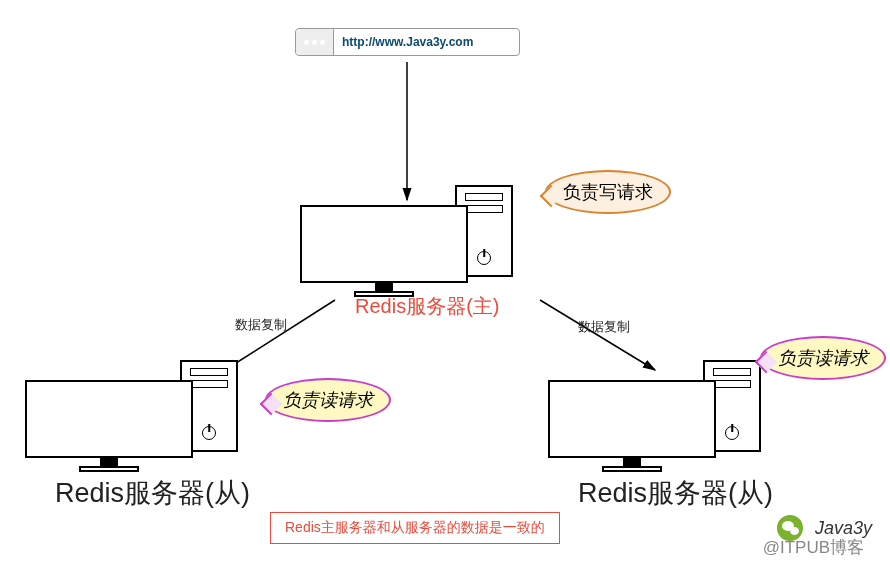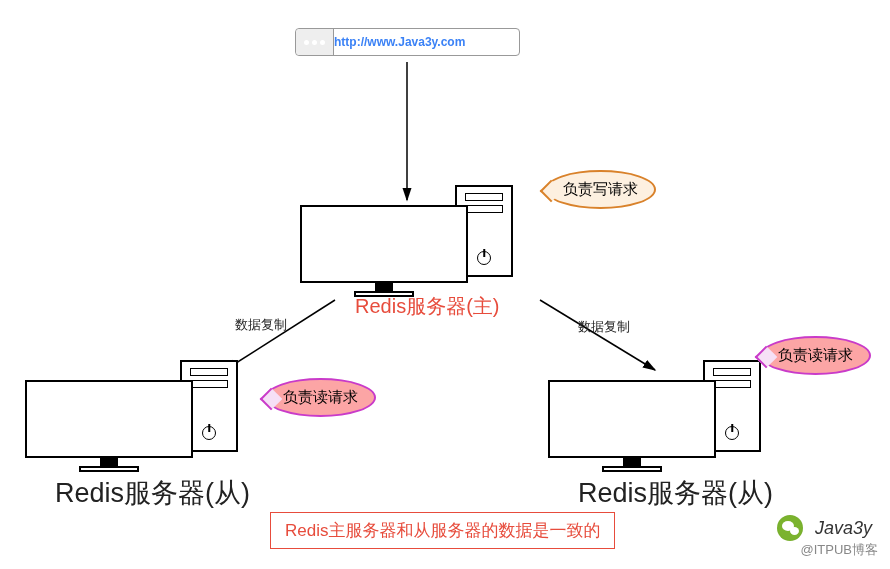--- a/index.html
+++ b/index.html
@@ -31,23 +31,24 @@
       display: flex;
       align-items: center;
       justify-content: center;
       gap: 3px;
       border-radius: 4px 0 0 4px;
     }
     .url-dots span {
       width: 5px; height: 5px; border-radius: 50%; background: #fff;
     }
     .url-text {
+      padding-left: 8px;
       font-size: 12px;
       font-weight: bold;
-      color: #3b82f6;
+      color: #0c4a6e;
     }
     .computer {
       position: absolute;
     }
     .tower {
       position: absolute;
       width: 58px;
       height: 92px;
       border: 2px solid #000;
       background: #fff;
@@ -92,21 +93,21 @@
       position: absolute;
       width: 60px; height: 6px;
       border: 2px solid #000;
       background: #fff;
     }
     .bubble {
       position: absolute;
       padding: 8px 16px;
       border: 2px solid;
       border-radius: 50%;
-      font-size: 15px;
+      font-size: 18px;
       text-align: center;
       white-space: nowrap;
     }
     .bubble::after {
       content: "";
       position: absolute;
       width: 14px; height: 14px;
       border-left: 2px solid;
       border-bottom: 2px solid;
       border-color: inherit;
@@ -114,22 +115,23 @@
       transform: rotate(45deg);
     }
     .bubble-orange {
       border-color: #d9822b;
       background: #fdf0e0;
       color: #000;
     }
     .bubble-orange::after { left: -4px; bottom: 8px; background: #fdf0e0; }
     .bubble-pink {
       border-color: #c93bc9;
-      background: #fca5a5;
+      background: #fef9c3;
       color: #000;
+      font-style: italic;
     }
     .bubble-pink::after { left: -4px; bottom: 8px; background: #f6e0f6; }
     .label-red {
       position: absolute;
       color: #e74c3c;
       font-size: 20px;
     }
     .label-black {
       position: absolute;
       color: #222;
@@ -138,21 +140,21 @@
     .edge-label {
       position: absolute;
       color: #222;
       font-size: 13px;
     }
     .note-box {
       position: absolute;
       border: 1.5px solid #e74c3c;
       padding: 6px 14px;
       color: #e74c3c;
-      font-size: 17px;
+      font-size: 14px;
       background: #fff;
     }
     .watermark-logo {
       position: absolute;
       right: 18px;
       bottom: 28px;
       display: flex;
       align-items: center;
       gap: 12px;
       font-size: 18px;
@@ -165,23 +167,23 @@
       position: relative;
     }
     .watermark-logo .wechat::before,
     .watermark-logo .wechat::after {
       content: ""; position: absolute; background: #fff; border-radius: 50%;
     }
     .watermark-logo .wechat::before { width: 12px; height: 10px; left: 5px; top: 6px; }
     .watermark-logo .wechat::after { width: 9px; height: 8px; right: 4px; bottom: 6px; }
     .watermark-sub {
       position: absolute;
-      right: 12px;
+      right: 26px;
       bottom: 10px;
-      font-size: 13px;
+      font-size: 17px;
       color: #888;
     }
     svg.arrows {
       position: absolute;
       left: 0; top: 0;
       width: 890px; height: 569px;
       pointer-events: none;
     }
   </style>
 </head>

